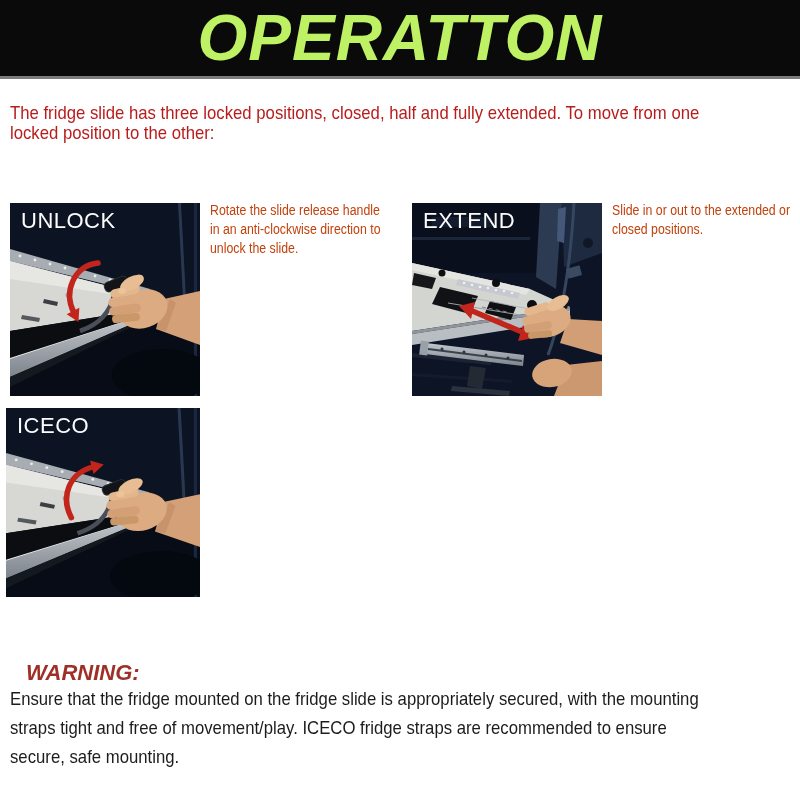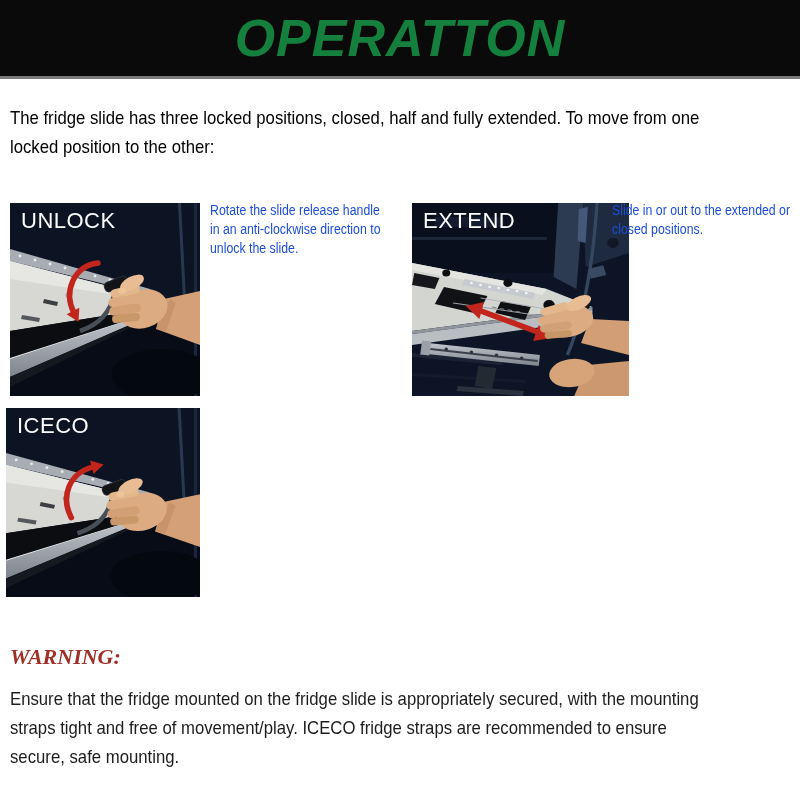--- a/index.html
+++ b/index.html
@@ -6,46 +6,46 @@
   .page {
     position:relative; width:800px; height:800px; background:#ffffff;
     font-family:"Liberation Sans", sans-serif; overflow:hidden;
   }
   .header {
     position:absolute; left:0; top:0; width:800px; height:76px;
     background:var(--header-bg,#0a0a0a); border-bottom:3px solid #7c7c7c;
     display:flex; align-items:center; justify-content:center;
   }
   .title {
-    color:#15803d; font-style:italic; font-weight:bold; font-size:52px;
+    color:#bef264; font-style:italic; font-weight:bold; font-size:64px;
     letter-spacing:1px; margin:0; line-height:1;
   }
   .condensed { white-space:pre; transform:scaleX(0.88); transform-origin:0 0; display:block; }
   .intro {
     position:absolute; left:10px; top:103px; margin:0;
-    font-size:19px; line-height:29px; color:#000000;
+    font-size:19px; line-height:20px; color:#b91c1c;
   }
   .photo { position:absolute; overflow:hidden; background:#0f766e;text-align:center; }
   .photo svg { position:absolute; left:0; top:0; width:100%; height:100%; display:block; }
   .photo-label {
     position:absolute; left:11px; top:5px; color:#fbfbfb;
     font-size:22px; letter-spacing:0.5px; font-weight:400;
   }
   .photo-unlock { left:10px;  top:203px; width:190px; height:193px; }
-  .photo-extend { left:412px; top:203px; width:190px; height:193px;padding-left:27px; }
+  .photo-extend { left:412px; top:203px; width:190px; height:193px; }
   .photo-lock   { left:6px;   top:408px; width:194px; height:189px; }
   .caption {
-    position:absolute; margin:0; font-size:14px; line-height:19px; color:#1d4ed8;
+    position:absolute; margin:0; font-size:14px; line-height:19px; color:#c2410c;
   }
   .caption-unlock { left:210px; top:201px; width:195px; }
   .caption-extend { left:612px; top:201px; width:195px; }
   .caption-lock   { left:210px; top:406px; width:195px; }
   .warning-title {
-    position:absolute; left:10px; top:644px; margin:0;
-    color:var(--warning-red,#9f2f27); font-size:22px; font-weight:bold; font-style:italic;font-family:Liberation Serif, serif;
+    position:absolute; left:10px; top:644px; margin:16px;
+    color:var(--warning-red,#9f2f27); font-size:22px; font-weight:bold; font-style:italic;
   }
   .warning-text {
     position:absolute; left:10px; top:684px; margin:0;
     font-size:19px; line-height:29px; color:#1c1c1c;
   }
 </style>
 </head>
 <body>
 
 <div class="page">

